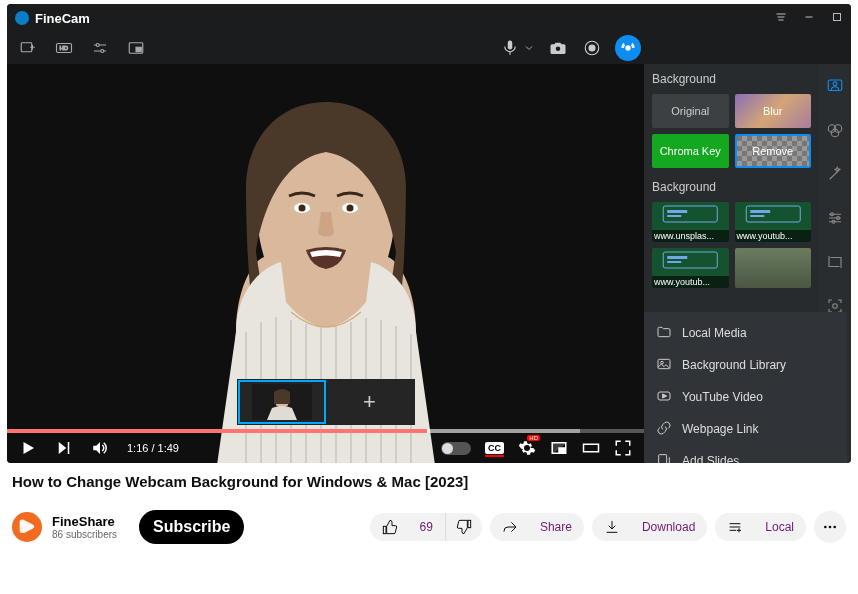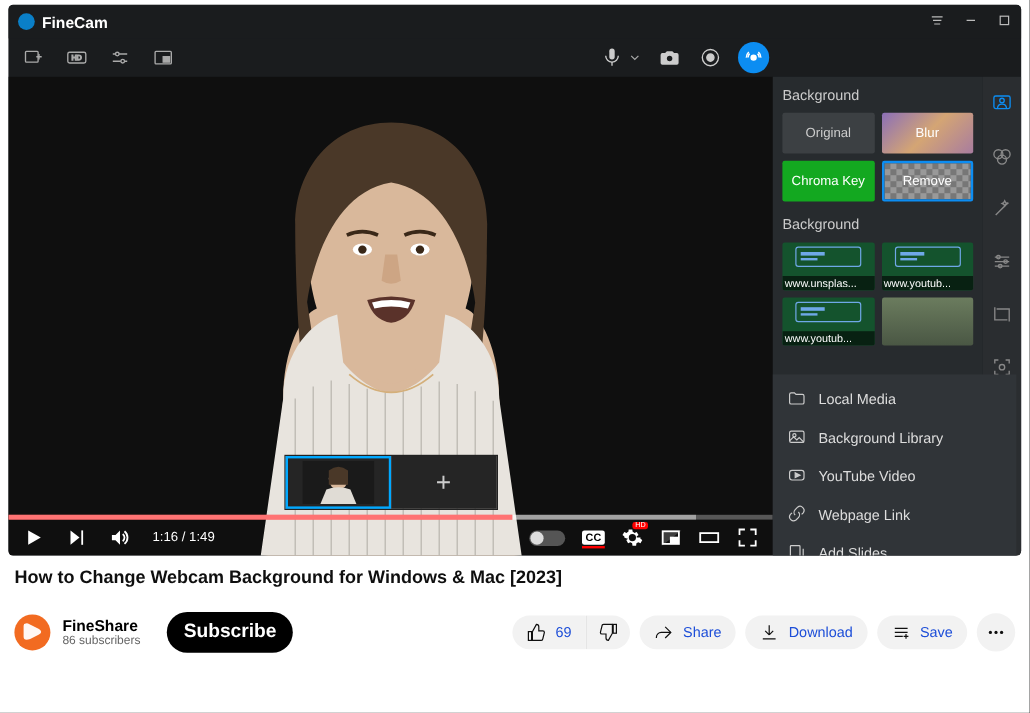--- a/index.html
+++ b/index.html
@@ -59,21 +59,21 @@
 .rightbar .rb svg{width:18px;height:18px}
 .below{padding:10px 12px}
 .title{font-size:15px;font-weight:600;color:#0f0f0f;margin-bottom:20px}
 .meta-row{display:flex;align-items:center;gap:10px}
 .avatar{width:30px;height:30px;background:#f26b21;border-radius:50%;display:flex;align-items:center;justify-content:center}
 .avatar svg{width:22px;height:22px}
 .channel .cn{font-size:13px;font-weight:600;color:#000000}
 .channel .cs{font-size:10px;color:#666}
 .sub-btn{background:#000;color:#fff;border:none;border-radius:18px;padding:8px 14px;font-size:16px;font-weight:600;margin-left:12px;cursor:pointer}
 .actions{margin-left:auto;display:flex;gap:8px;align-items:center}
-.pill{background:#f2f2f2;border-radius:18px;display:flex;align-items:center;padding:6px 12px;font-size:12px;color:#1d4ed8;gap:8px;cursor:pointer}
+.pill{background:#f2f2f2;border-radius:18px;display:flex;align-items:center;padding:6px 12px;font-size:12px;color:#701a75;gap:22px;cursor:pointer}
 .pill svg{width:16px;height:16px}
 .pill.likes{border-top-right-radius:0;border-bottom-right-radius:0;padding-right:12px}
 .pill.dislike{border-top-left-radius:0;border-bottom-left-radius:0;border-left:1px solid #ddd;padding:6px 10px}
 .icon-btn{width:32px;height:32px;background:#f2f2f2;border-radius:50%;display:flex;align-items:center;justify-content:center;cursor:pointer}
 .hd-badge{position:absolute;top:-4px;right:-4px;background:#f00;color:#fff;font-size:6px;padding:0 2px;border-radius:2px}
 .gear-wrap{position:relative}
 </style>
 </head>
 <body>
 
@@ -423,21 +423,21 @@
         <span>Download</span>
       </div>
       <div class="pill">
         <svg viewBox="0 0 24 24" fill="none" stroke="#0f0f0f" stroke-width="1.5">
             <line x1="4" y1="7" x2="20" y2="7"></line>
             <line x1="4" y1="12" x2="20" y2="12"></line>
             <line x1="4" y1="17" x2="14" y2="17"></line>
             <line x1="18" y1="14" x2="18" y2="20"></line>
             <line x1="15" y1="17" x2="21" y2="17"></line>
           </svg>
-        <span>Save</span>
+        <span>Local</span>
       </div>
       <div class="icon-btn">
         <svg width="16" height="16" viewBox="0 0 24 24" fill="#0f0f0f">
             <circle cx="5" cy="12" r="2"></circle>
             <circle cx="12" cy="12" r="2"></circle>
             <circle cx="19" cy="12" r="2"></circle>
           </svg>
       </div>
     </div>
   </div>

